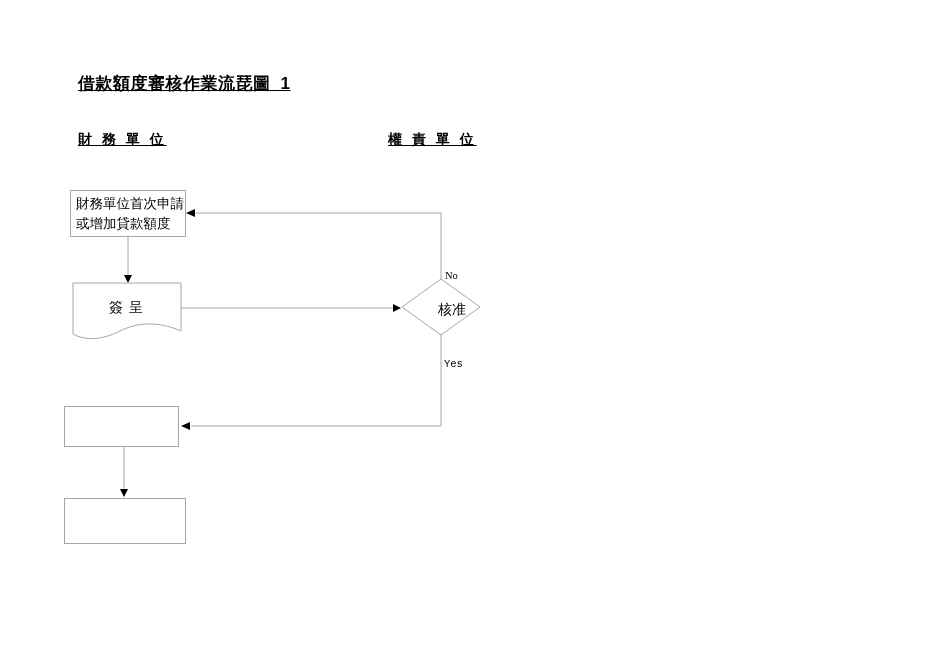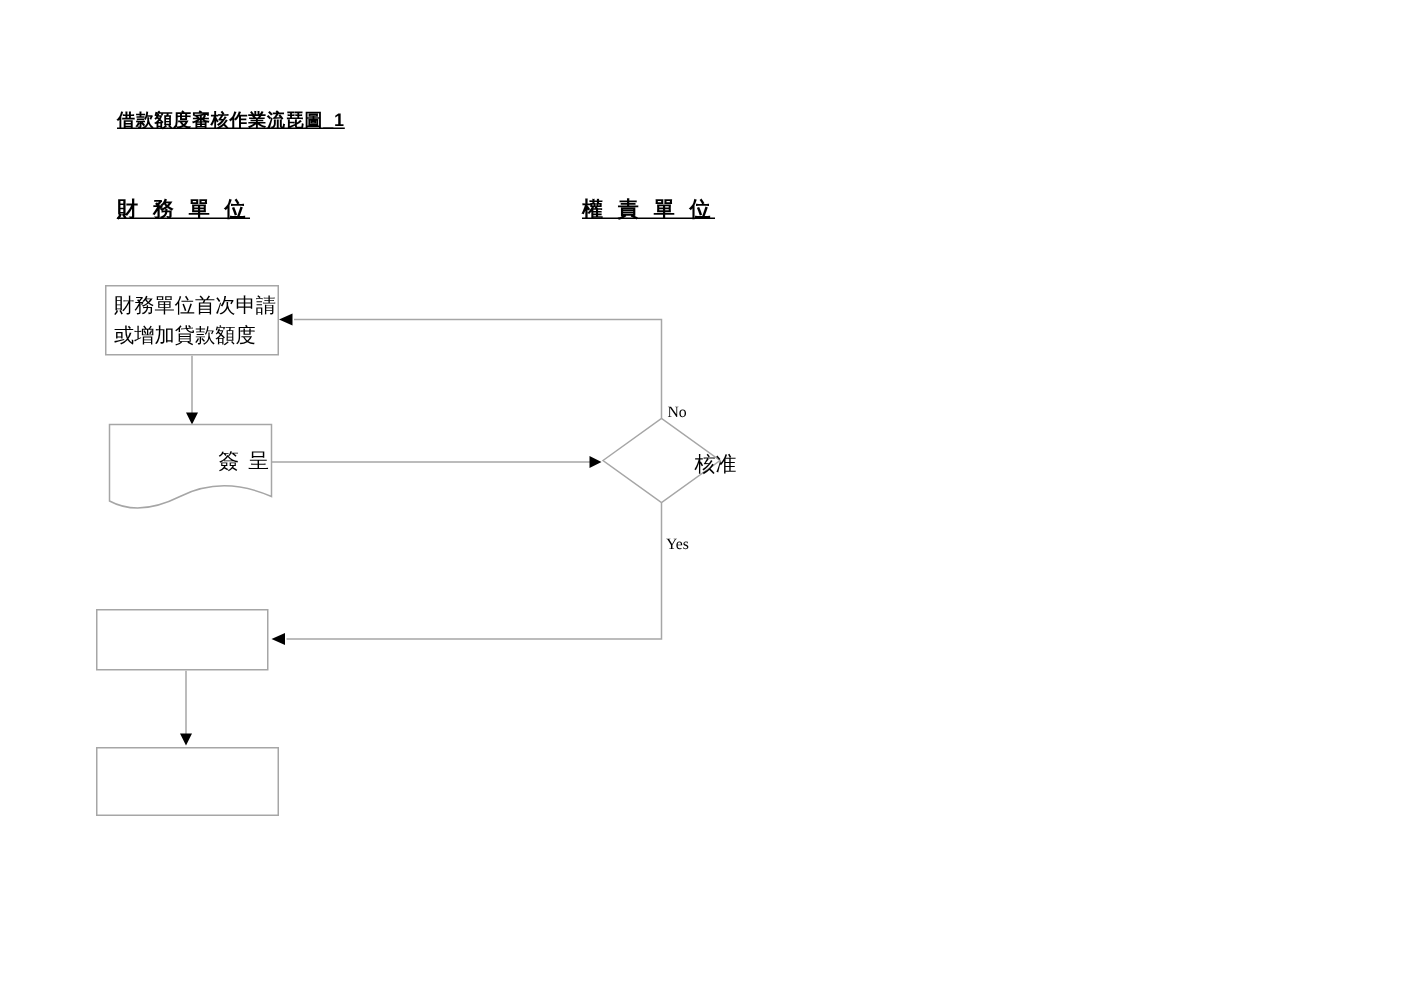--- a/index.html
+++ b/index.html
@@ -2,49 +2,49 @@
 <html><head>
 <meta charset="utf-8">
 <style>
   html,body{margin:0;padding:0;background:#ffffff;}
   .page{
     position:relative;width:950px;height:672px;background:#ffffff;overflow:hidden;
     font-family:"Liberation Sans","DejaVu Sans",sans-serif;color:#000;
   }
   .abs{position:absolute;}
   .doc-title{
-    left:78px;top:72px;font-size:12px;font-weight:bold;
+    left:78px;top:72px;font-size:17px;font-weight:bold;
     text-decoration:underline;letter-spacing:0.5px;white-space:nowrap;
   }
   .col-header{
     top:131px;font-size:14px;font-weight:bold;text-decoration:underline;
     letter-spacing:3px;white-space:nowrap;
   }
   .col-header.left{left:78px;}
   .col-header.right{left:388px;text-align:right;}
   .flow-rect{
     position:absolute;border:1px solid #a6a6a6;background:#ffffff;box-sizing:border-box;
   }
   .request-box{
     left:70px;top:190px;width:116px;height:47px;
     font-size:13.5px;line-height:20px;padding:3px 1px 0 5px;white-space:nowrap;
   }
   .result-box-1{left:64px;top:406px;width:115px;height:41px;}
   .result-box-2{left:64px;top:498px;width:122px;height:46px;}
   .shape-label{
-    position:absolute;text-align:center;font-size:14px;white-space:nowrap;padding-left:36px;
+    position:absolute;font-size:14px;white-space:nowrap;padding-left:36px;
   }
   .doc-label{left:73px;top:299px;width:108px;letter-spacing:1px;}
   .decision-label{left:402px;top:301px;width:78px;}
   .branch-label{
     position:absolute;font-family:"Liberation Serif","DejaVu Serif",serif;
     font-size:10.5px;color:#000;white-space:nowrap;margin-top:22px;
   }
   .no-label{left:445px;top:248px;}
-  .yes-label{left:444px;top:336px;}
+  .yes-label{left:444px;top:336px;font-family:Liberation Mono, monospace;}
   svg{position:absolute;left:0;top:0;}
 </style>
 </head>
 <body>
 
 <div class="page">
 
   <svg width="950" height="672" viewBox="0 0 950 672">
 
     <line x1="128" y1="237" x2="128" y2="276" stroke="#a6a6a6" stroke-width="1"></line>

